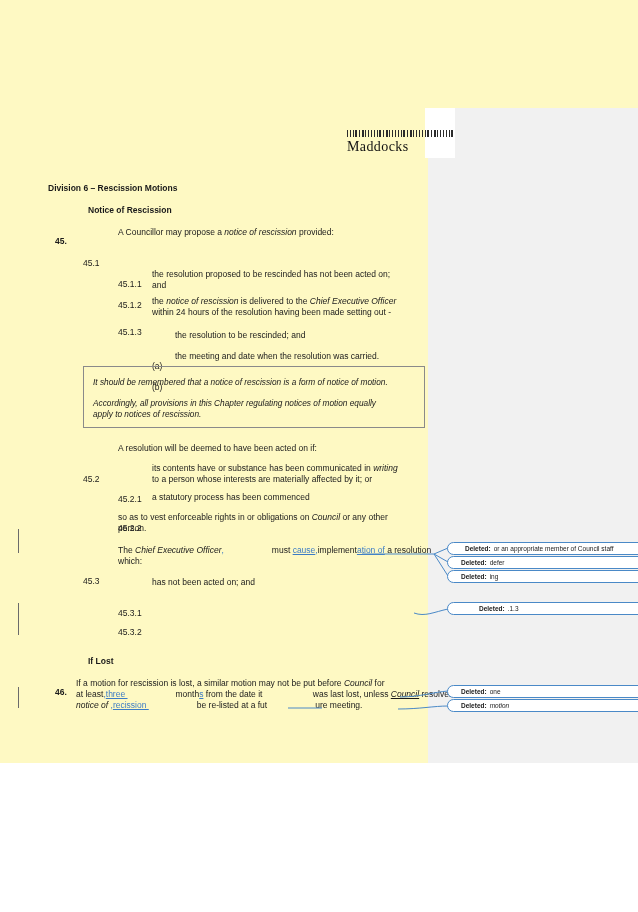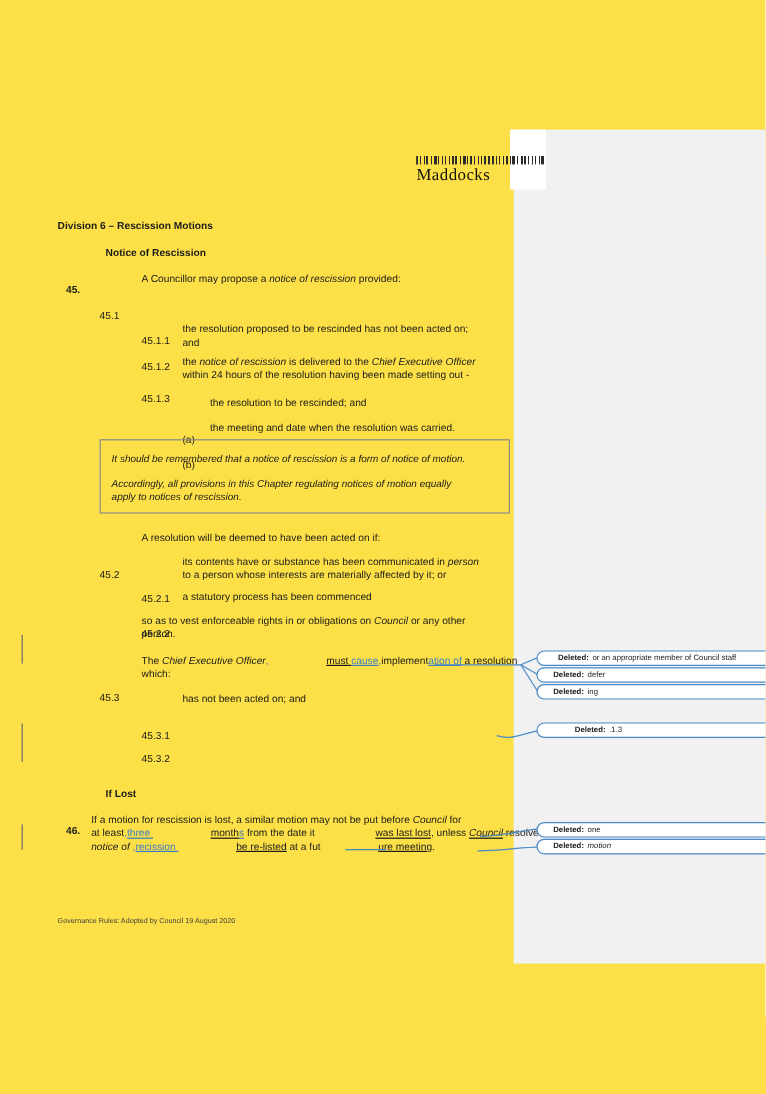--- a/index.html
+++ b/index.html
@@ -1,25 +1,25 @@
 <!DOCTYPE html>
 <html><head>
 <meta charset="utf-8">
 <style>
   html,body{margin:0;padding:0;background:#fff;}
-  #canvas{position:relative;width:638px;height:912px;background:#fde047;overflow:hidden;
+  #canvas{position:relative;width:638px;height:763px;background:#fef9c3;overflow:hidden;
           font-family:"Liberation Sans",sans-serif;color:#1a1a1a;}
   .abs{position:absolute;}
   .b{font-weight:bold;}
   .txt{font-size:8.5px;line-height:11px;white-space:pre;}
   .num{font-size:8.5px;line-height:11px;margin-top:31px;}
   
   .i{font-style:italic;}
   .bu{color:#3c7cc5;text-decoration:underline;margin-top:18px;}
-  .ku{text-decoration:underline;padding-left:48px;}
+  .ku{padding-left:48px;}
   .bui{color:#3c7cc5;text-decoration:underline;margin-top:36px;}
   .iku{font-style:italic;text-decoration:underline;}
   .m{color:#3c7cc5;}
   
   #revpane{left:428px;top:108px;width:210px;height:695px;background:#f1f1f1;}
   #logopatch{left:425px;top:108px;width:30px;height:50px;background:#fff;}
   #barcode{left:347px;top:130px;width:108px;height:7px;
     background-image:repeating-linear-gradient(90deg,#2b2b2b 0,#2b2b2b 1px,transparent 1px,transparent 3px),
                      repeating-linear-gradient(90deg,#2b2b2b 0,#2b2b2b 1px,transparent 1px,transparent 8px);}
   #brand{left:347px;top:139px;font-family:"Liberation Serif",serif;font-size:14px;letter-spacing:.4px;color:#111;}
@@ -91,21 +91,21 @@
 
   <div id="notebox" class="abs">It should be remembered that a notice of rescission is a form of notice of motion.
 
 Accordingly, all provisions in this Chapter regulating notices of motion equally
 apply to notices of rescission.</div>
 
   <span class="abs num" style="left:83px;top:443px">45.2</span>
   <div class="abs txt" style="left:118px;top:443px">A resolution will be deemed to have been acted on if:</div>
 
   <span class="abs num" style="left:118px;top:463px">45.2.1</span>
-  <div class="abs txt" style="left:152px;top:463px"><span>its contents have or substance has been communicated in </span><span class="i">person</span><span>
+  <div class="abs txt" style="left:152px;top:463px"><span>its contents have or substance has been communicated in </span><span class="i">writing</span><span>
 to a person whose interests are materially affected by it; or</span></div>
 
   <span class="abs num" style="left:118px;top:492px">45.2.2</span>
   <div class="abs txt" style="left:152px;top:492px">a statutory process has been commenced</div>
 
   <div class="abs txt" style="left:118px;top:512px"><span>so as to vest enforceable rights in or obligations on </span><span class="i">Council</span><span> or any other
 person.</span></div>
 
   <span class="abs num" style="left:83px;top:545px">45.3</span>
   <div class="abs txt" style="left:118px;top:545px"><span>The </span><span class="i">Chief Executive Officer</span><span class="m">,</span><span class="ku">must </span><span class="bu">cause</span><span class="m">,</span><span>implement</span><span class="bu">ation of</span><span> a resolution

